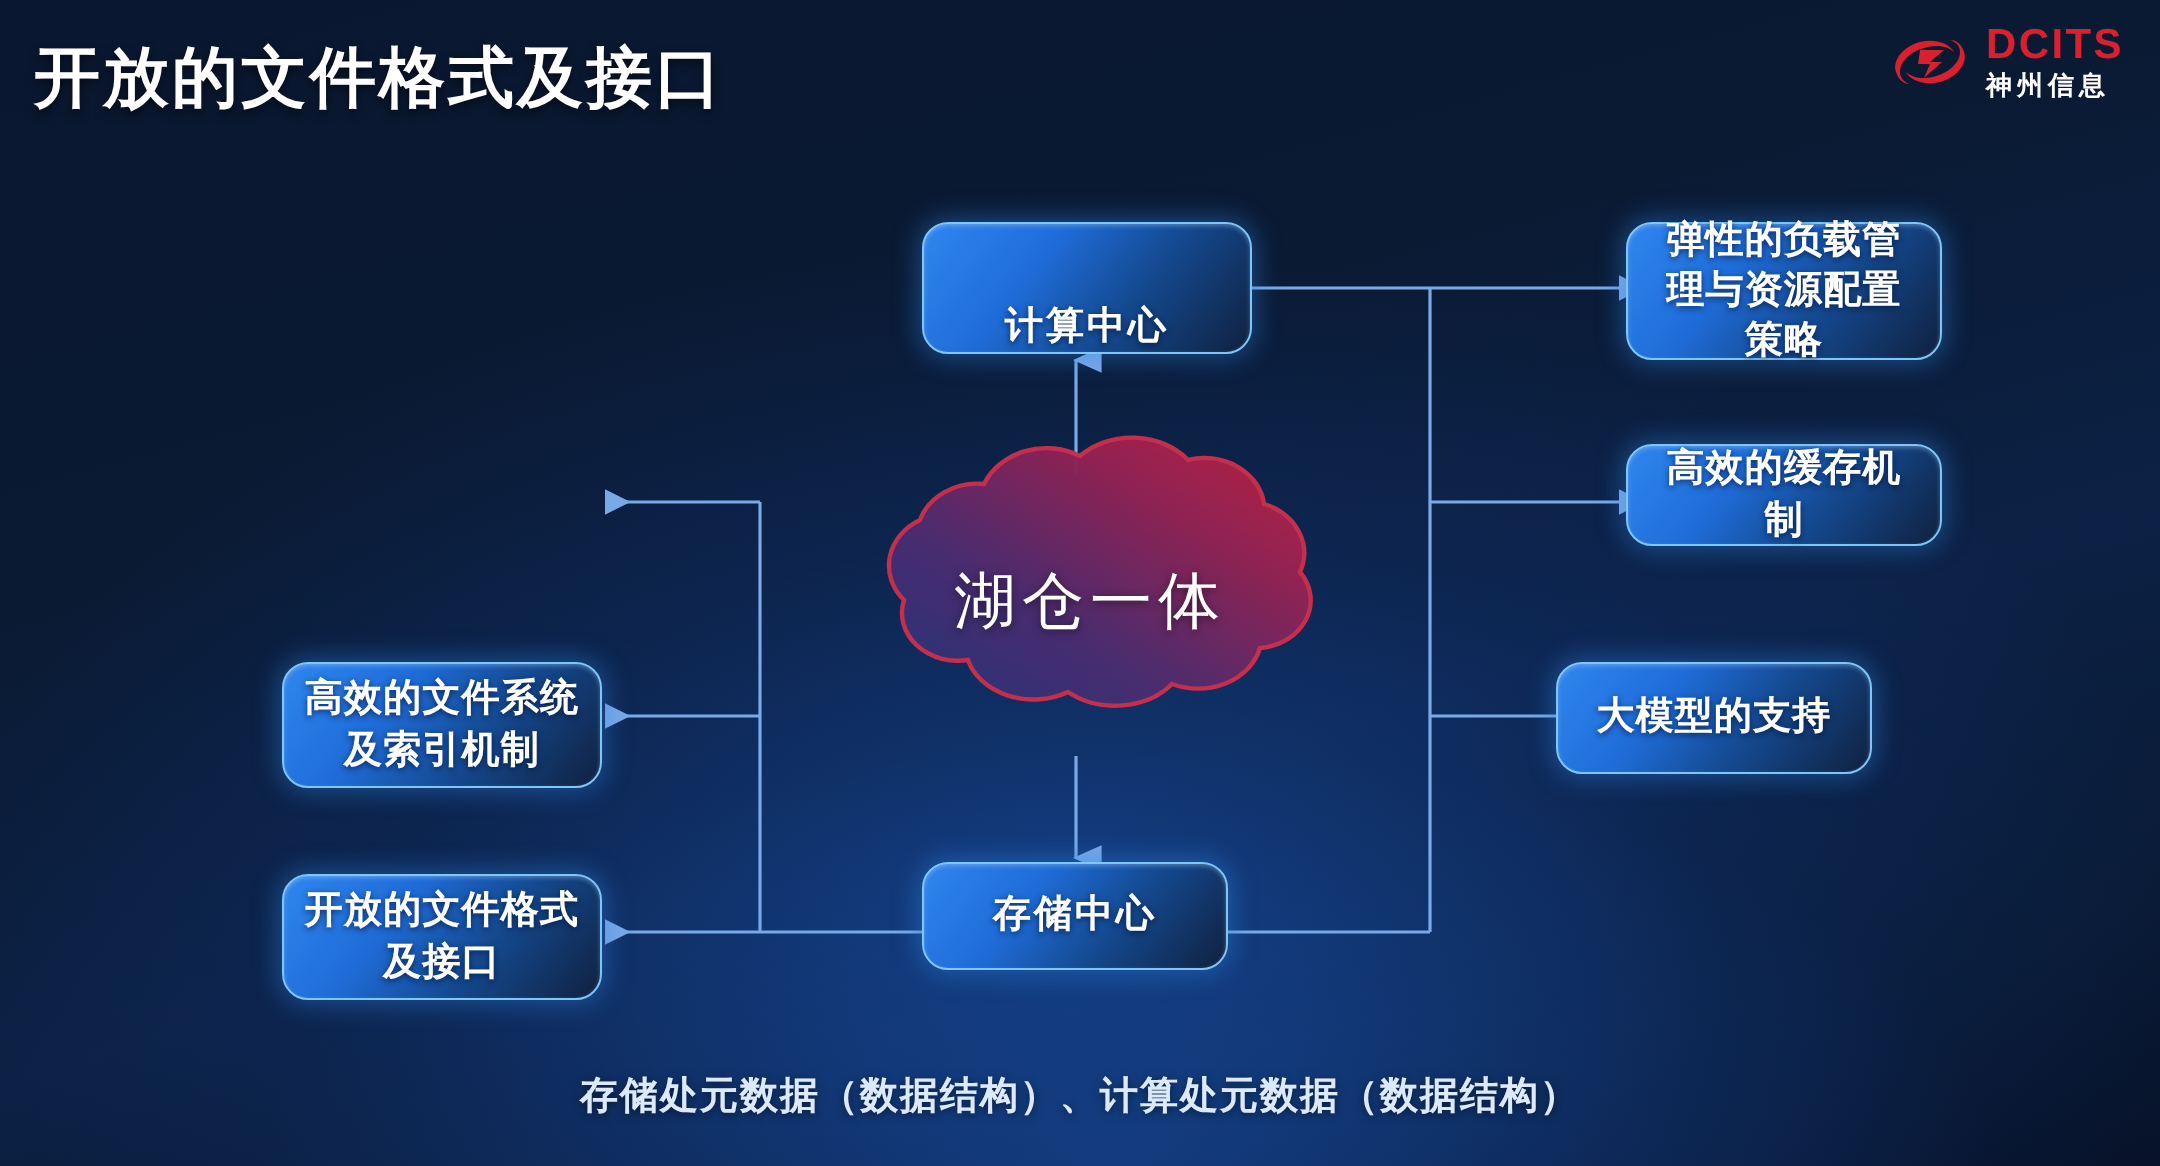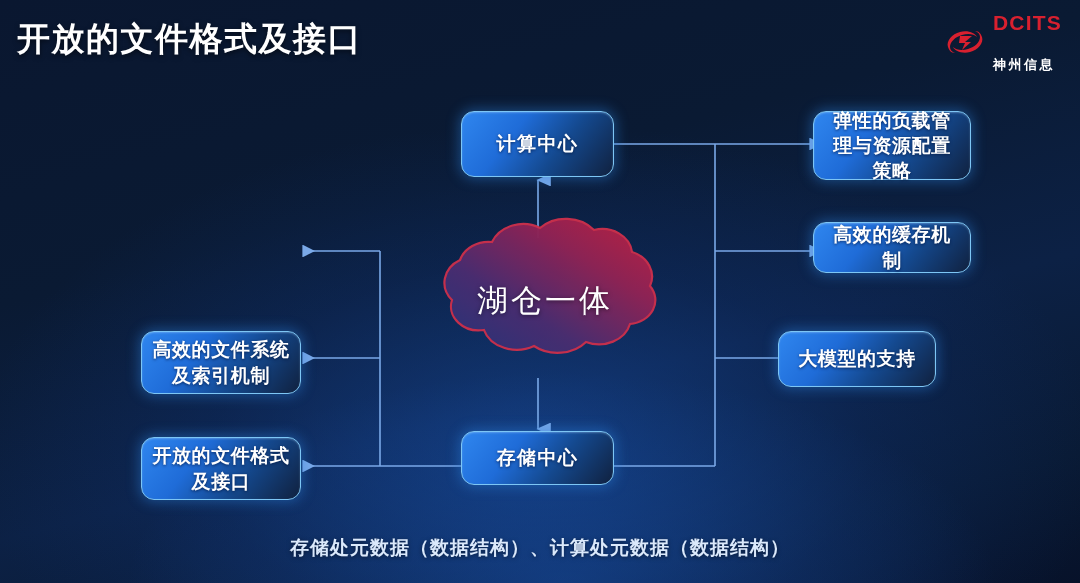--- a/index.html
+++ b/index.html
@@ -32,21 +32,21 @@
     white-space: nowrap;
   }
   #logo {
     position: absolute;
     right: 18px; top: 12px;
     display: flex;
     align-items: center;
     gap: 7px;
   }
   #logo .mark { width: 42px; height: 34px; display:block; }
-  #logo .wordmark { display: flex; flex-direction: column; line-height: 1; gap: 22px; }
+  #logo .wordmark { display: flex; flex-direction: column; line-height: 1; }
   #logo .dcits {
     font-size: 21px; font-weight: bold; color: #d8202f;
     letter-spacing: 1.2px;
   }
   #logo .cn {
     font-size: 13px; font-weight: bold; color: #ffffff;
     letter-spacing: 2.5px; margin-top: 3px;
   }
   
   #wires { position: absolute; left:0; top:0; width:1080px; height:583px; }
@@ -79,21 +79,21 @@
     font-size: 19px;
     font-weight: bold;
     color: #ffffff;
     line-height: 1.32;
     letter-spacing: 0.6px;
     text-shadow: 0 1px 3px rgba(0,20,60,0.75);
     padding: 0 10px;
   }
   .node.center .lbl { font-size: 19px; letter-spacing: 1.5px; }
   
-  #node-compute { left: 461px; top: 111px; width: 153px; height: 66px; }
+  #node-compute { left: 461px; top: 111px; width: 165px; height: 66px; align-items: flex-end; }
   #node-storage { left: 461px; top: 431px; width: 153px; height: 54px; }
   #node-left-0  { left: 141px; top: 223px; width: 160px; height: 63px; }
   #node-left-1  { left: 141px; top: 331px; width: 160px; height: 63px; }
   #node-left-2  { left: 141px; top: 437px; width: 160px; height: 63px; }
   #node-right-0 { left: 813px; top: 111px; width: 158px; height: 69px; }
   #node-right-1 { left: 813px; top: 222px; width: 158px; height: 51px; }
   #node-right-2 { left: 778px; top: 331px; width: 158px; height: 56px; }
   
   #caption {
     position: absolute;

